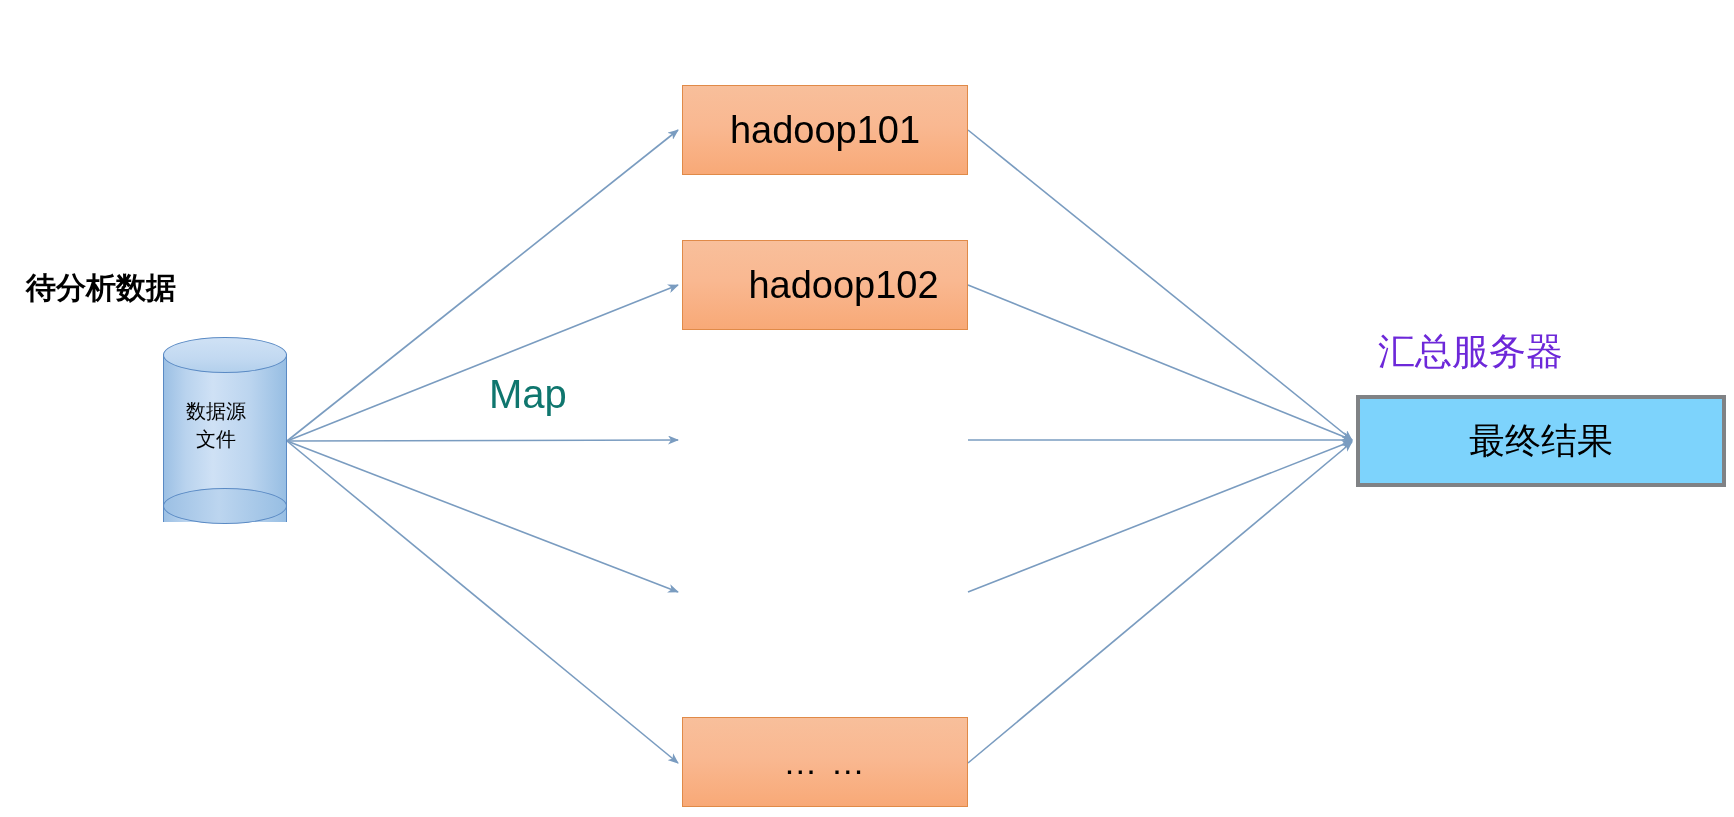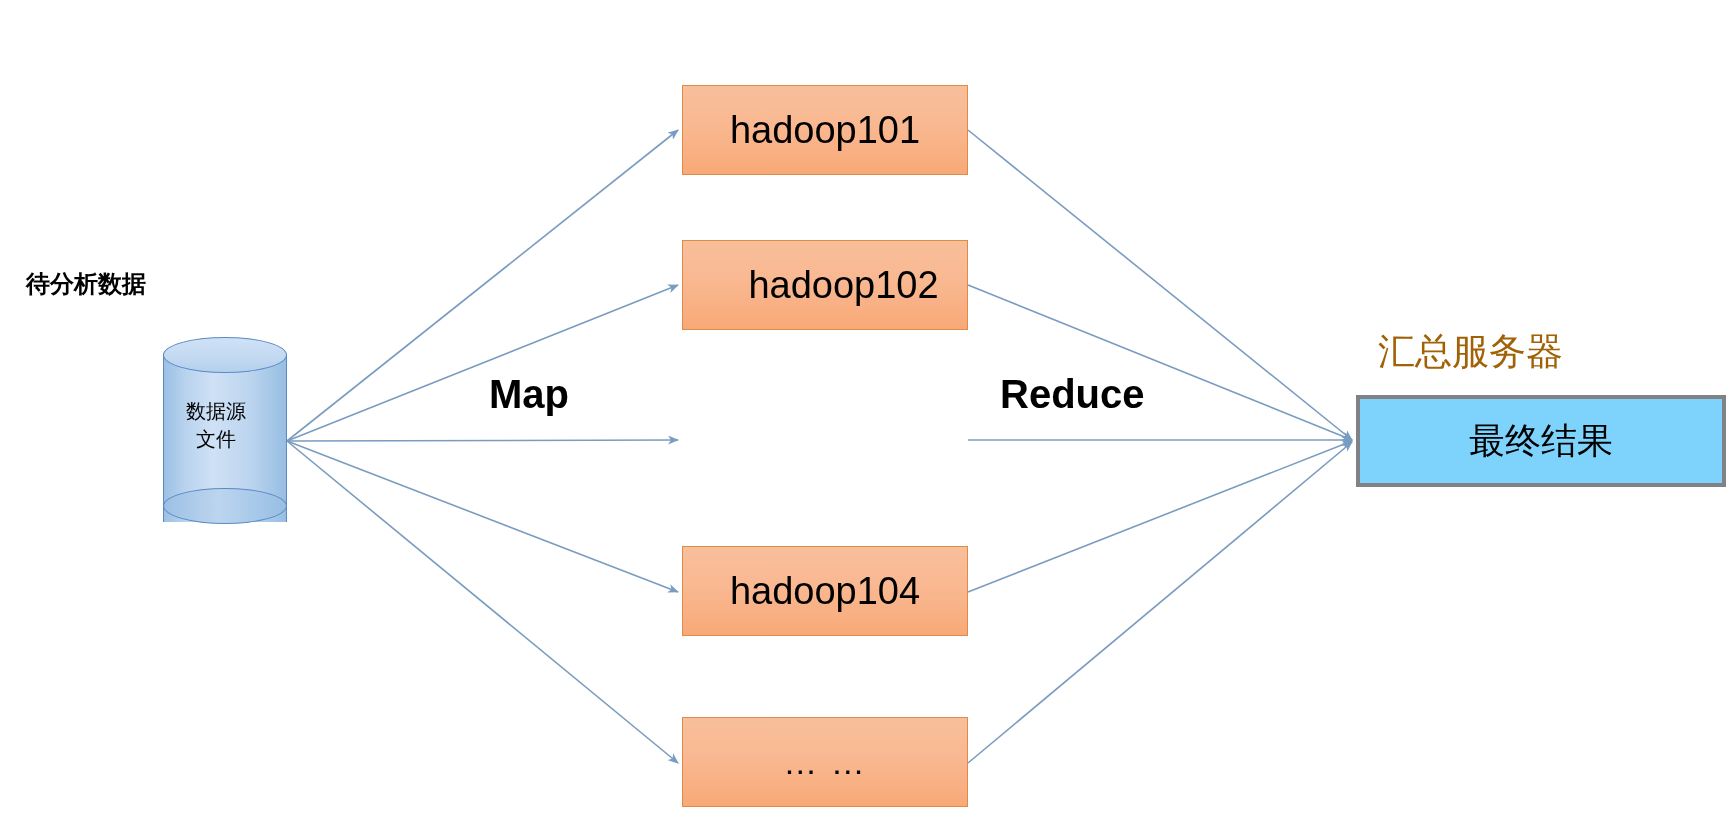--- a/index.html
+++ b/index.html
@@ -27,21 +27,21 @@
     width: 1734px;
     height: 817px;
     pointer-events: none;
   }
 
   
   .source-label {
     position: absolute;
     left: 26px;
     top: 268px;
-    font-size: 24px;
+    font-size: 30px;
     font-weight: bold;
     color: #000000;
     letter-spacing: 0px;
     white-space: nowrap;
   }
 
   
   .cylinder {
     position: absolute;
     left: 163px;
@@ -114,34 +114,34 @@
   }
   .node-label.dots {
     font-size: 34px;
     letter-spacing: 2px;
   }
 
   
   .stage-label {
     position: absolute;
     font-size: 40px;
-    font-weight: bold;
-    color: #000000;
+    font-weight: normal;
+    color: #0f766e;
     white-space: nowrap;
   }
   #label-map  { left: 489px; top: 372px; }
   #label-reduce { left: 1000px; top: 372px; }
 
   
   .result-title {
     position: absolute;
     left: 1378px;
     top: 327px;
     font-size: 37px;
-    color: #a16207;
+    color: #6d28d9;
     white-space: nowrap;
   }
   .result-box {
     position: absolute;
     left: 1356px;
     top: 395px;
     width: 370px;
     height: 92px;
     box-sizing: border-box;
     border: 4px solid #808285;
@@ -195,28 +195,24 @@
       <div>文件</div>
     </div>
   </div>
 
   <div class="node" style="top:85px;">
     <span class="node-label">hadoop101</span>
   </div>
   <div class="node" style="top:240px;padding-left:37px;">
     <span class="node-label">hadoop102</span>
   </div>
-  <div class="node" style="top:546px;">
-    <span class="node-label">hadoop104</span>
-  </div>
   <div class="node" style="top:717px;">
     <span class="node-label dots">… …</span>
   </div>
 
   <div class="stage-label" id="label-map">Map</div>
-  <div class="stage-label" id="label-reduce">Reduce</div>
 
   <div class="result-title">汇总服务器</div>
   <div class="result-box">
     <span class="result-text">最终结果</span>
   </div>
 
 </div>
 
 </body></html>

